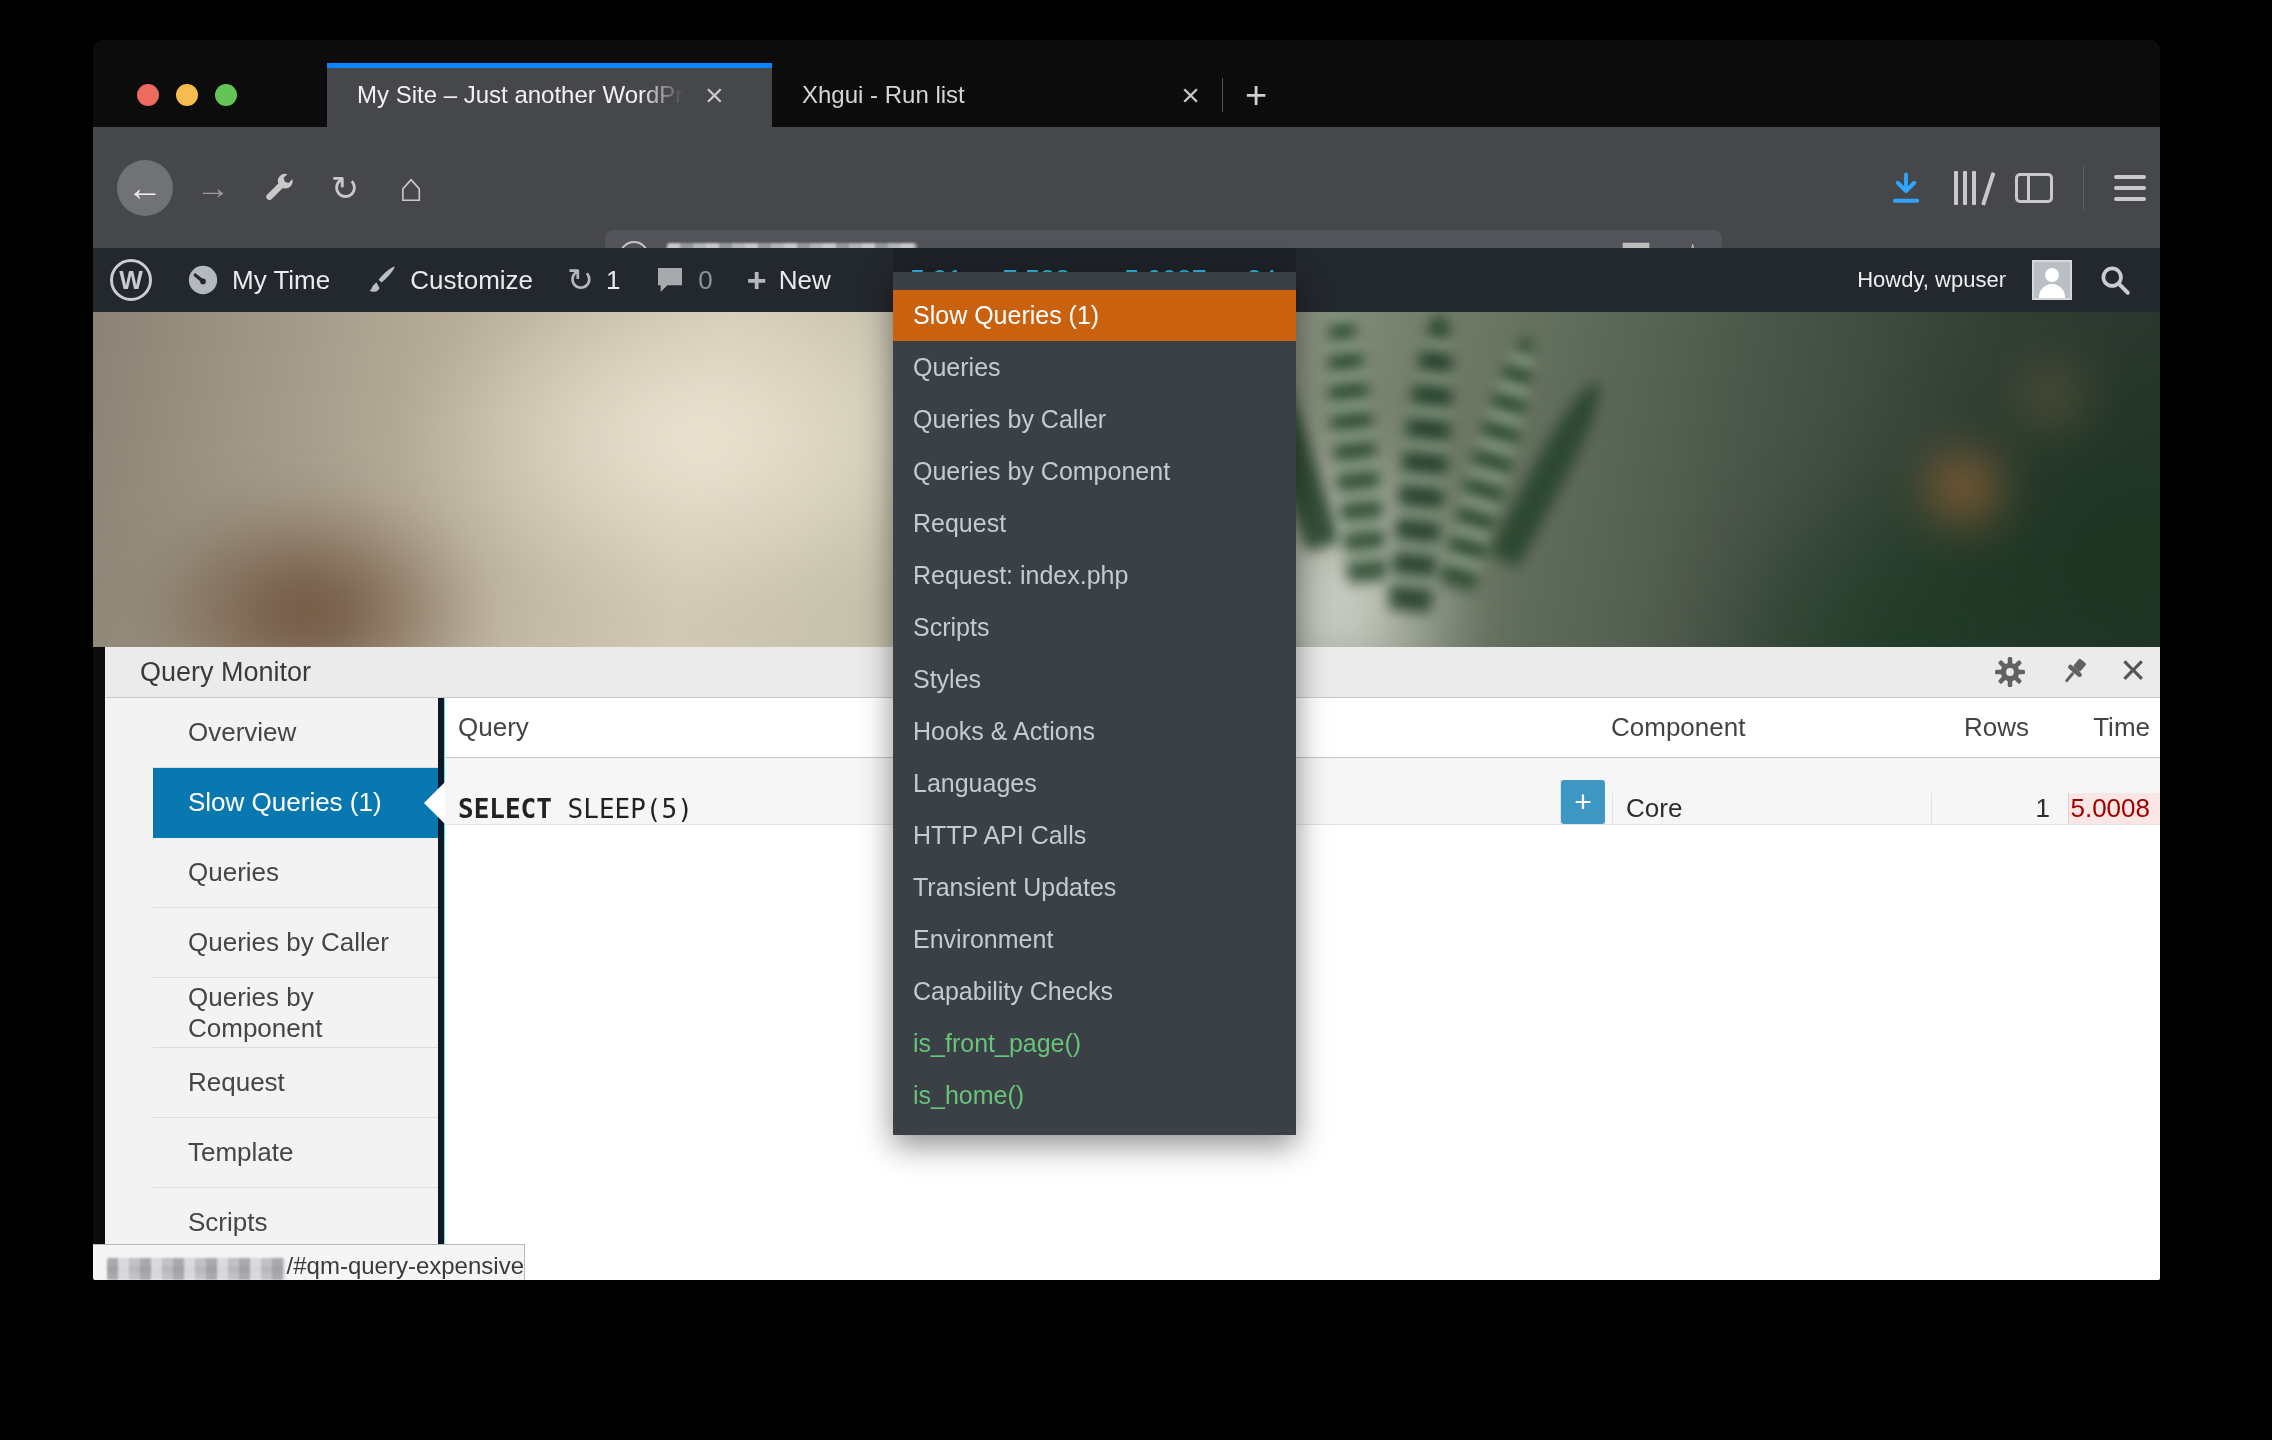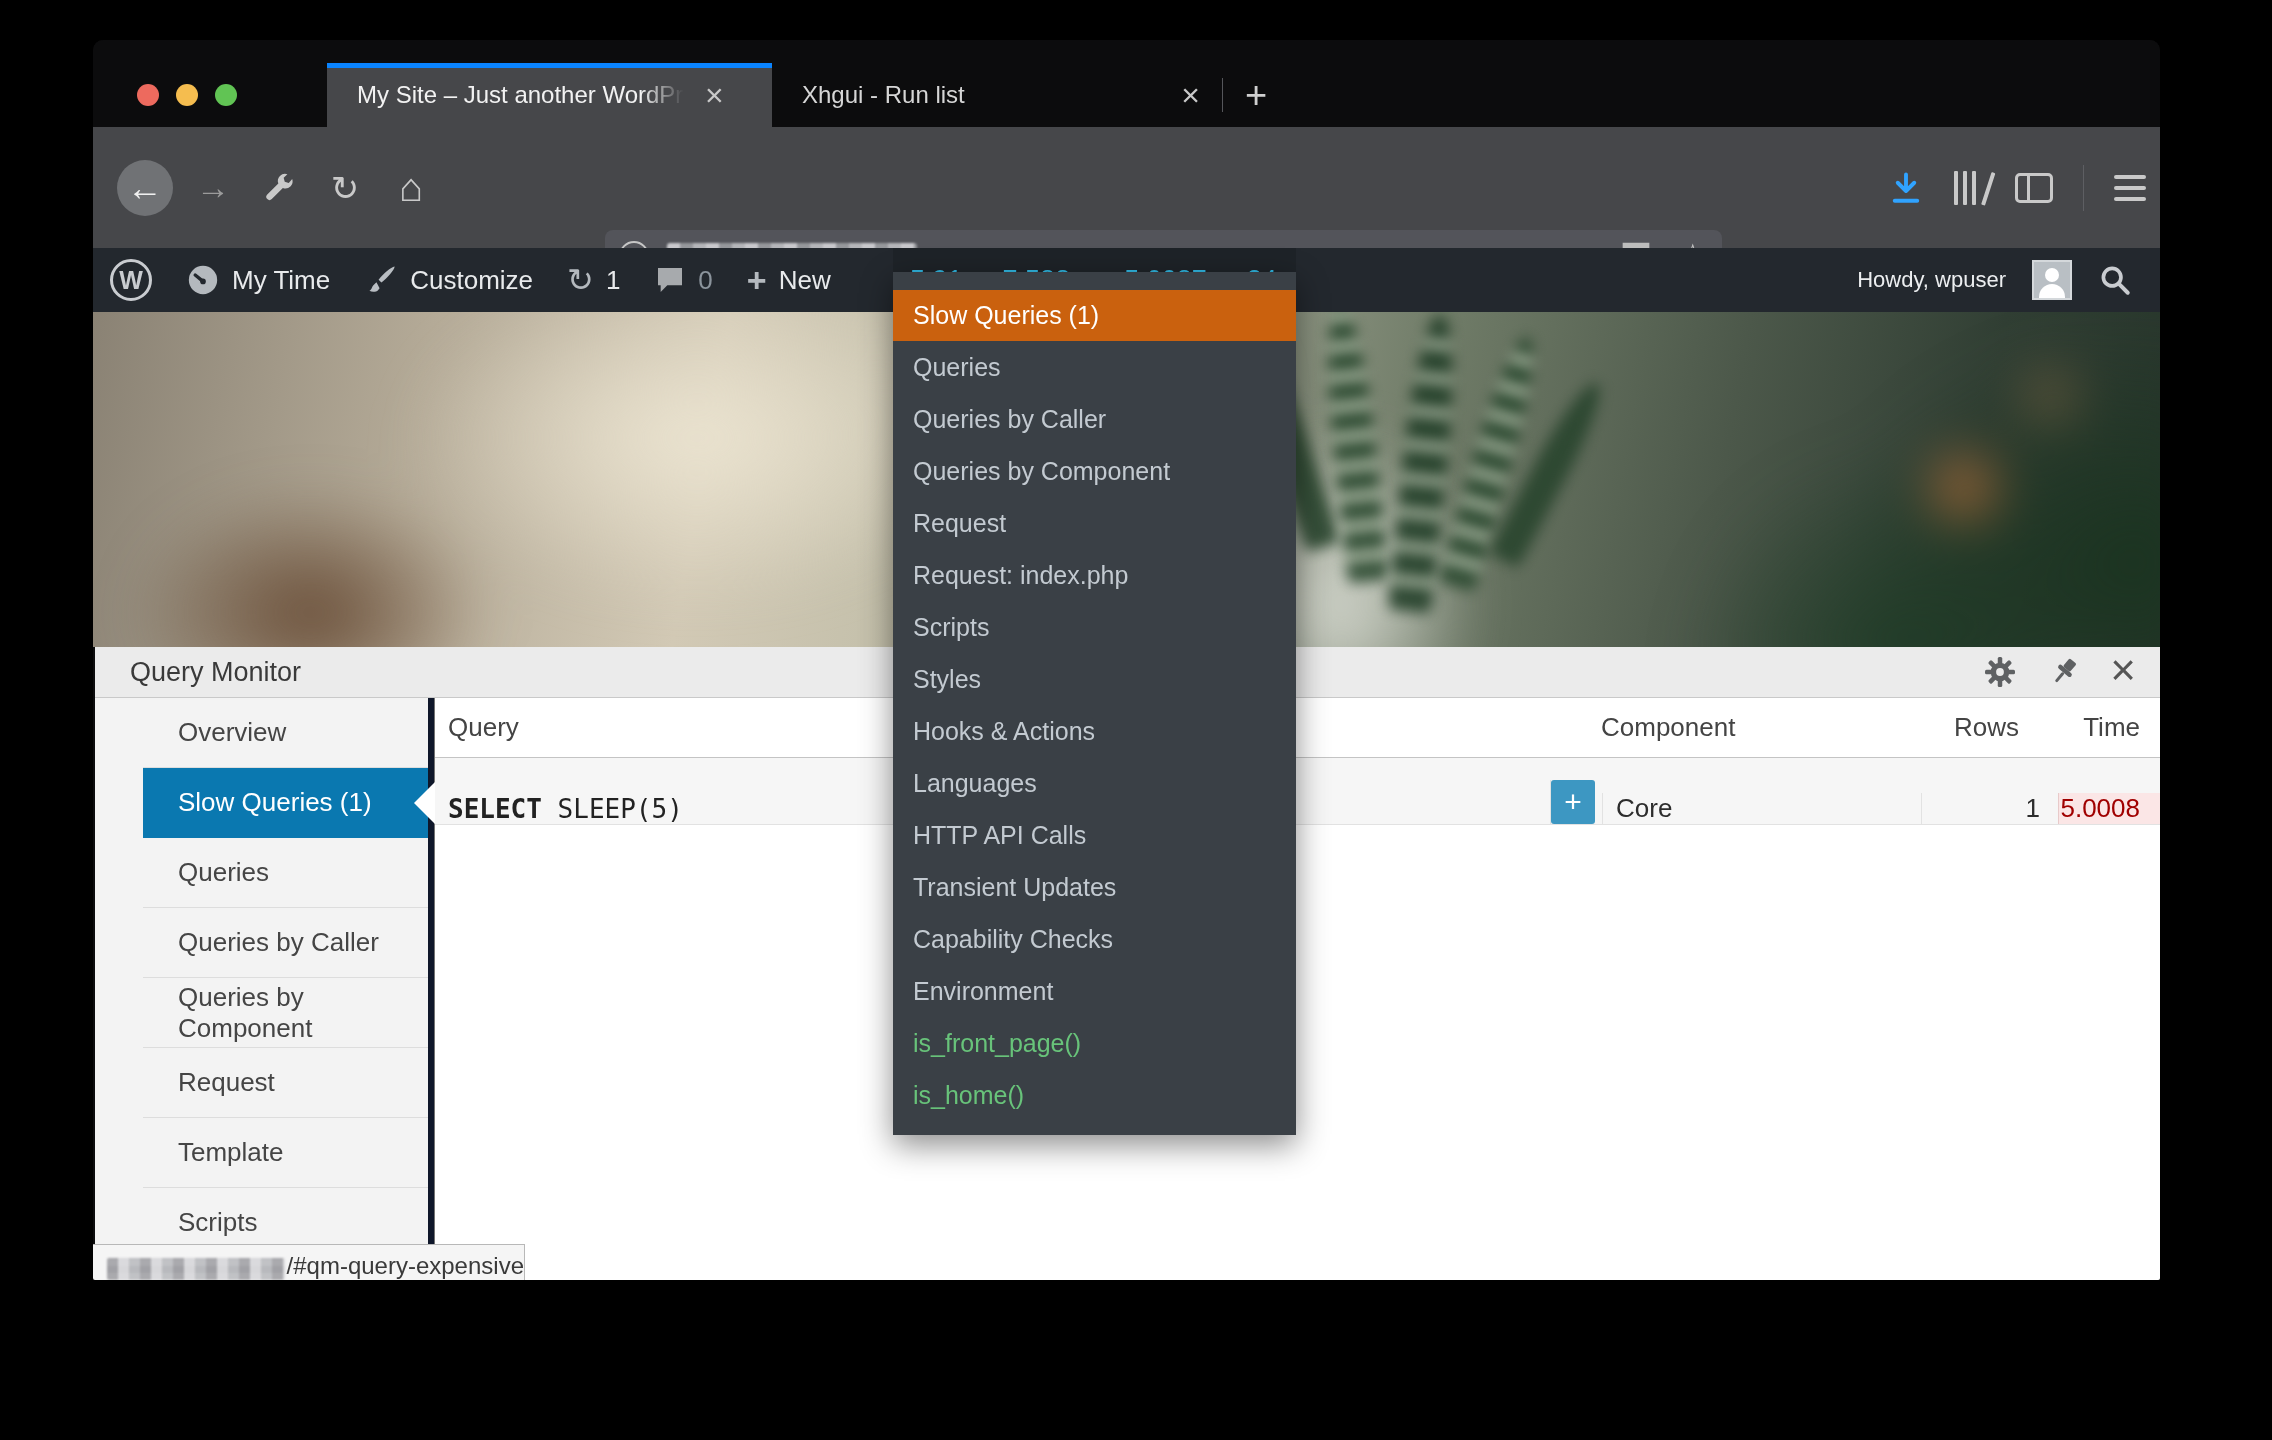--- a/index.html
+++ b/index.html
@@ -110,21 +110,21 @@
 
   
   .qm-menu { position:absolute; left:800px; top:232px; width:403px; padding:18px 0 14px;
              background:#3a4046; box-shadow:0 10px 30px rgba(0,0,0,.45); z-index:30; }
   .qm-menu-item { height:52px; display:flex; align-items:center; padding-left:20px;
                   font-size:25px; color:#c3cad1; }
   .qm-menu-item.active { height:51px; background:#ca610e; color:#fff; }
   .qm-menu-item.positive { color:#68c37a; }
 
   
-  .qm-panel { position:absolute; left:2px; top:607px; width:100%; bottom:0; background:#737373;text-decoration:underline; }
+  .qm-panel { position:absolute; left:12px; top:607px; width:100%; bottom:0; background:#5eead4;text-decoration:underline; }
   .qm-titlebar { position:absolute; left:0; top:0; width:100%; height:51px; background:#ebebeb;
                  border-bottom:1px solid #c9c9c9; display:flex; align-items:center; }
   .qm-title { margin-left:35px; font-size:27px; color:#3a3a3a; }
   .qm-tools { margin-left:auto; margin-right:26px; display:flex; align-items:center; gap:28px; }
   .qm-close { font-size:44px; color:#555; line-height:1; margin-top:-4px; }
 
   .qm-body { position:absolute; left:0; top:51px; right:0; bottom:0; }
   .qm-sidebar { position:absolute; left:0; top:0; width:339px; bottom:0;
                 background:#f3f3f3; border-right:6px solid #0f172a;padding-left:48px; }
   .qm-side-item { position:relative; height:70px; display:flex; align-items:center; padding-left:35px;
@@ -371,22 +371,22 @@
         <div class="qm-menu-item">Queries by Caller</div>
         <div class="qm-menu-item">Queries by Component</div>
         <div class="qm-menu-item">Request</div>
         <div class="qm-menu-item">Request: index.php</div>
         <div class="qm-menu-item">Scripts</div>
         <div class="qm-menu-item">Styles</div>
         <div class="qm-menu-item">Hooks &amp; Actions</div>
         <div class="qm-menu-item">Languages</div>
         <div class="qm-menu-item">HTTP API Calls</div>
         <div class="qm-menu-item">Transient Updates</div>
+        <div class="qm-menu-item">Environment</div>
         <div class="qm-menu-item">Capability Checks</div>
-        <div class="qm-menu-item">Environment</div>
         <div class="qm-menu-item positive">is_front_page()</div>
         <div class="qm-menu-item positive">is_home()</div>
       </div>
 
     <div class="statusbar">
       <span class="status-blur"></span>
       <span class="status-text">/#qm-query-expensive</span>
     </div>
 
   </div>

